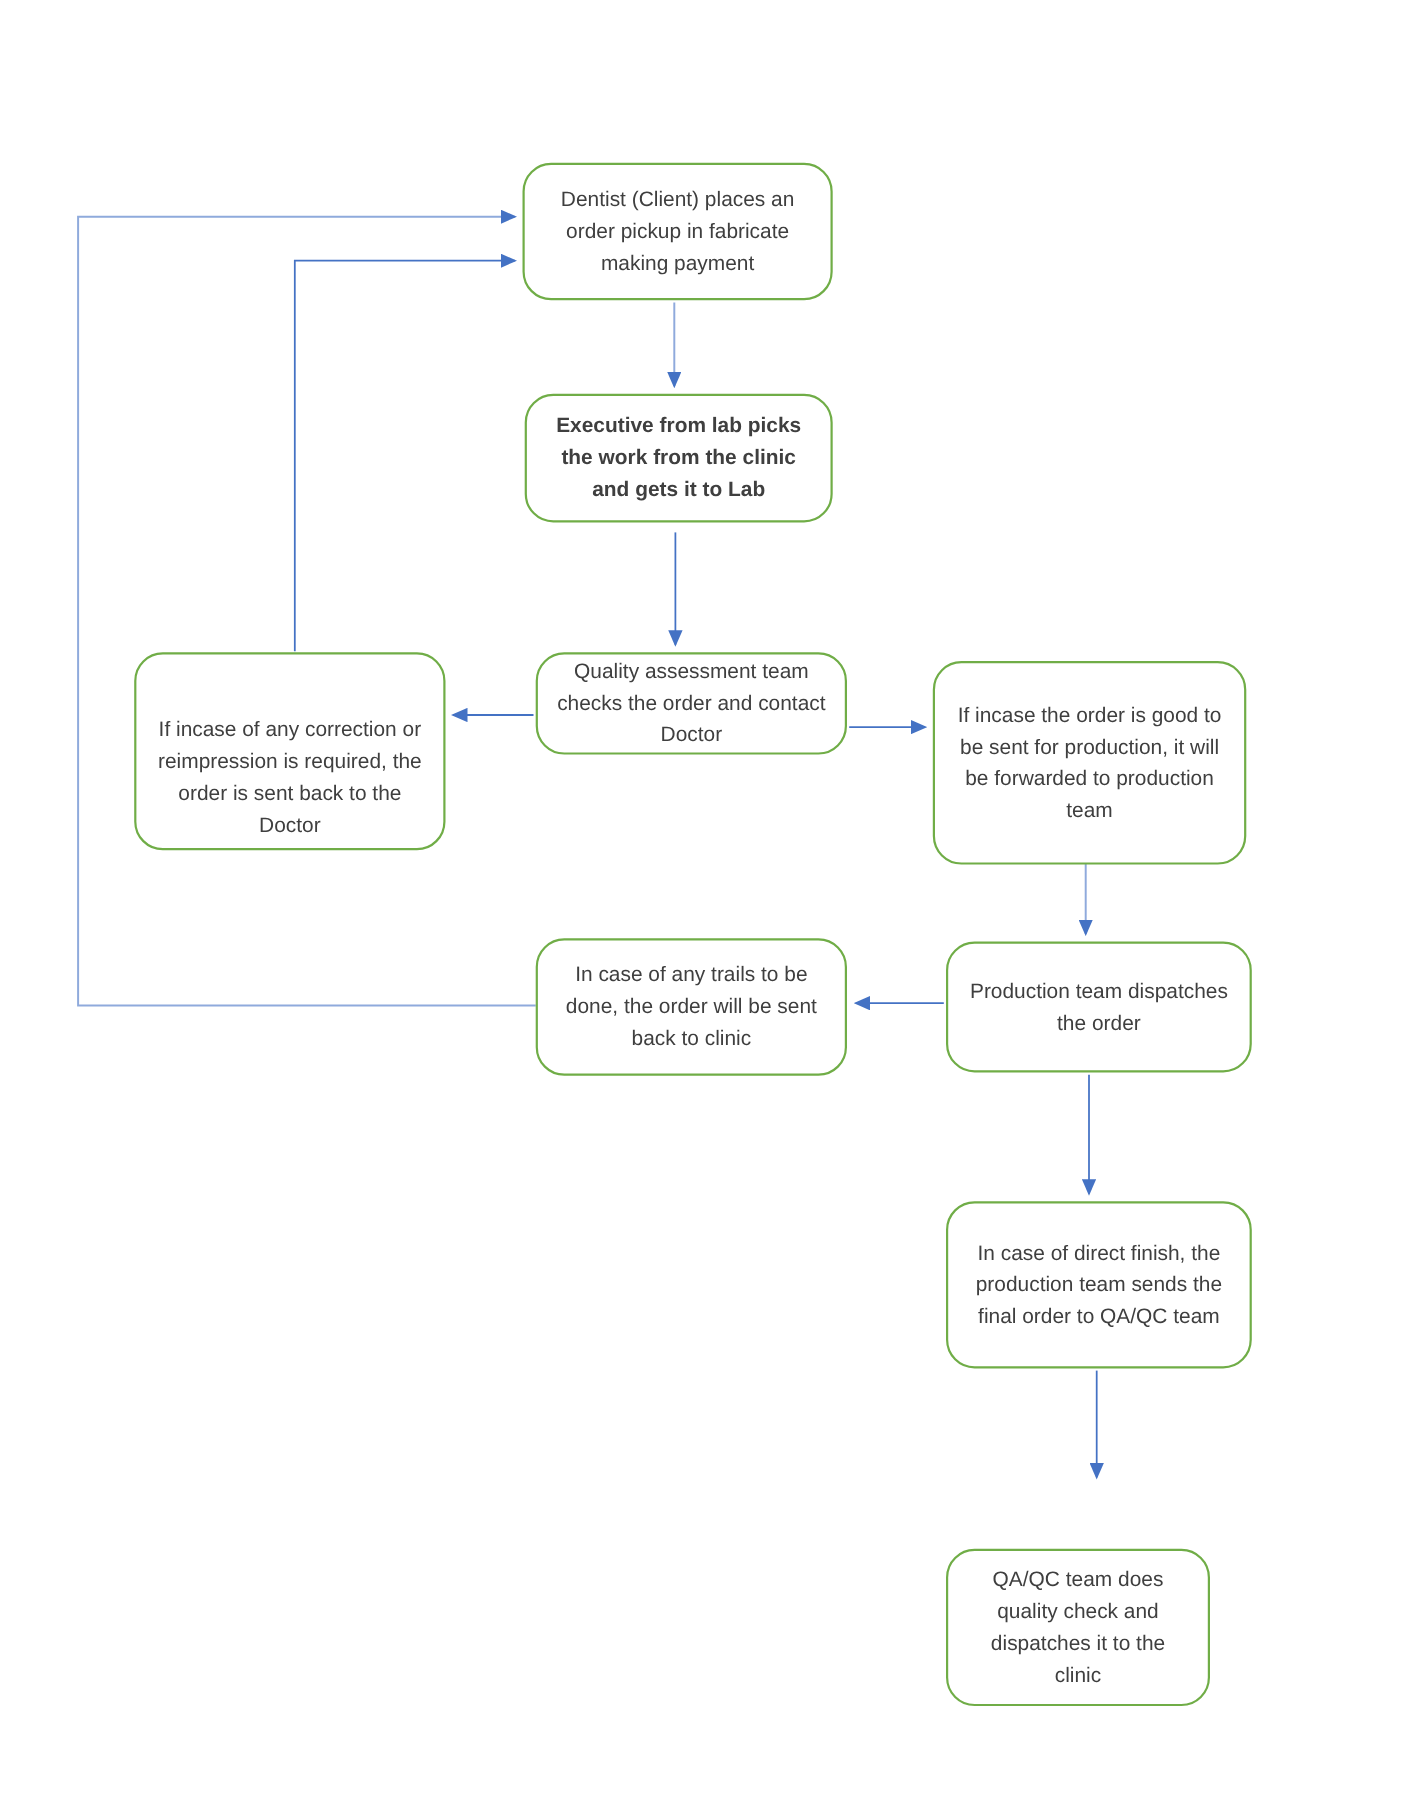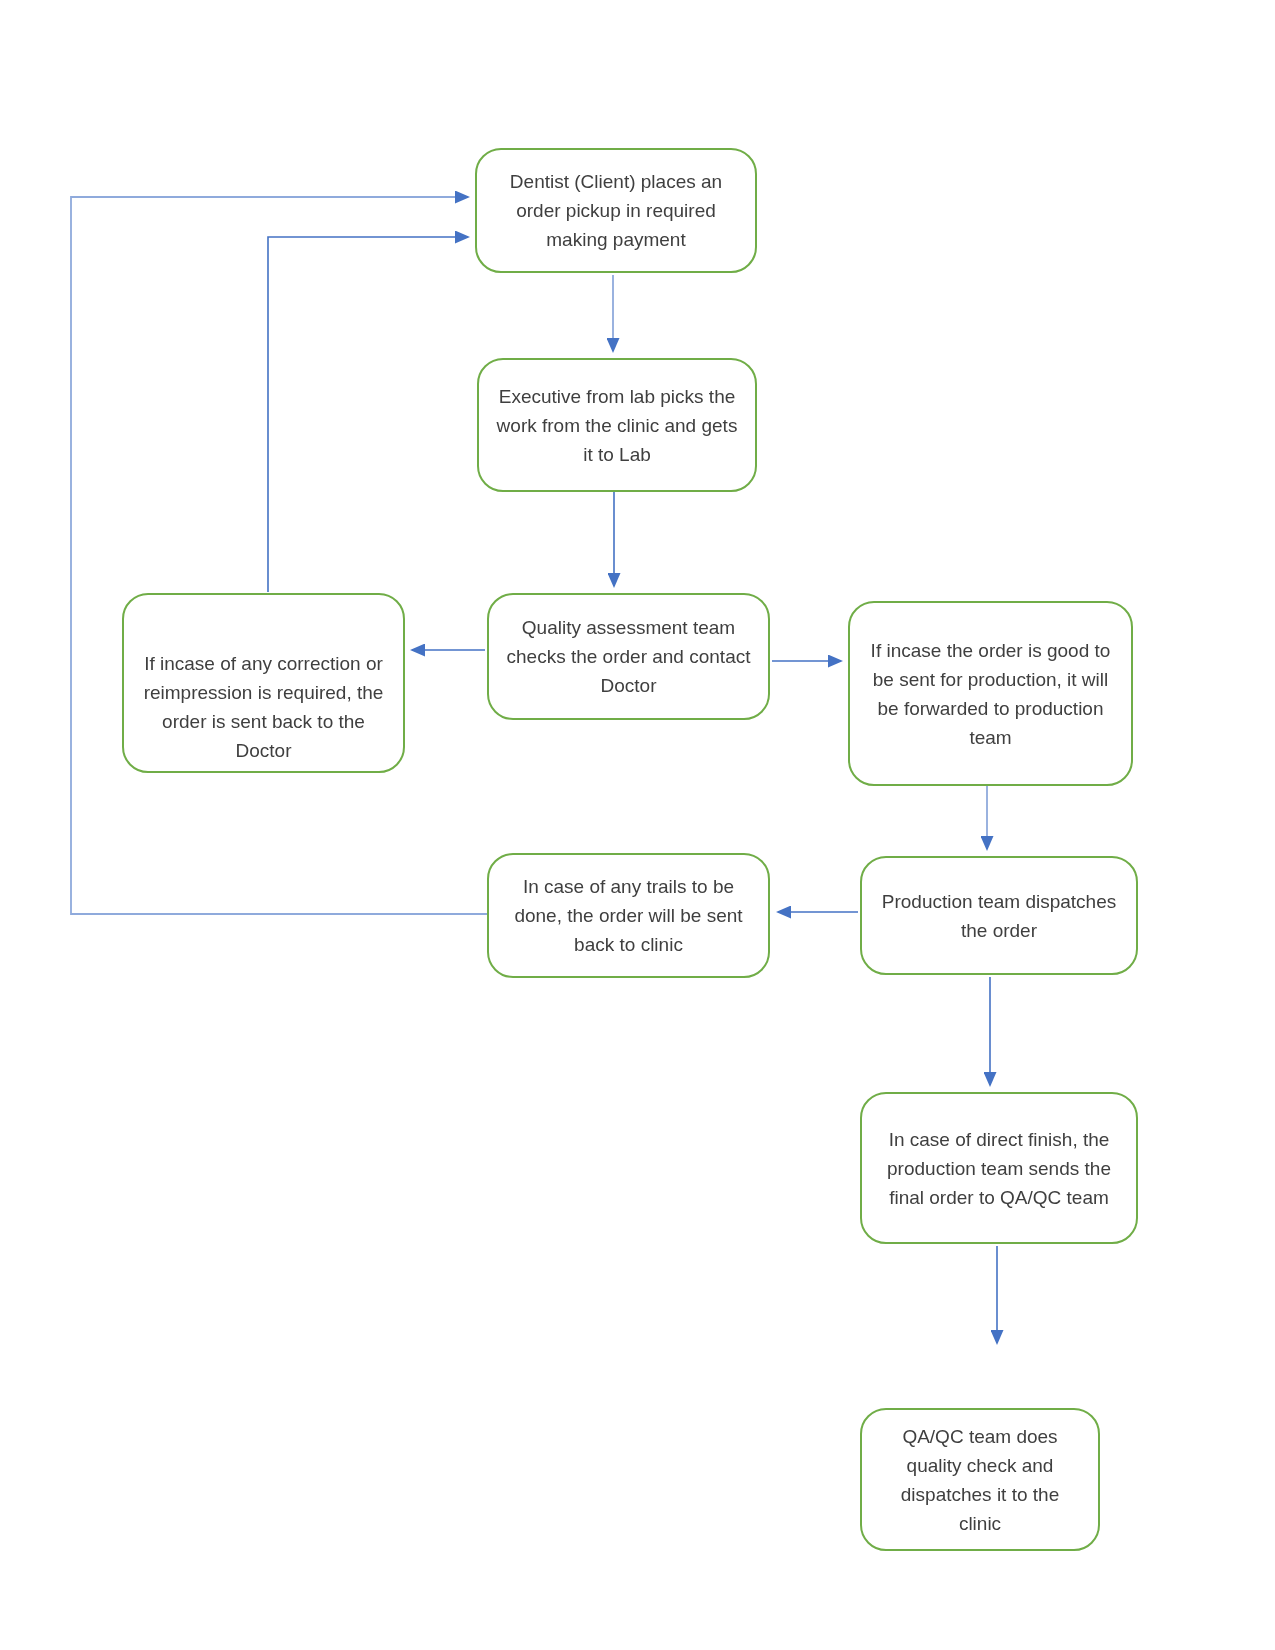--- a/index.html
+++ b/index.html
@@ -26,22 +26,22 @@
     display:flex;
     align-items:center;
     justify-content:center;
     text-align:center;
     color:var(--text-color);
     font-size:19px;
     line-height:29px;
     padding:6px 16px;
   }
   .n1{left:475px;top:148px;width:282px;height:125px;}
-  .n2{left:477px;top:358px;width:280px;height:134px;}
-  .n3{left:487px;top:593px;width:283px;height:127px;}
+  .n2{left:477px;top:358px;width:280px;height:117px;font-weight:bold;}
+  .n3{left:487px;top:593px;width:283px;height:93px;}
   .n4{left:122px;top:593px;width:283px;height:180px;align-items:flex-end;}
   .n5{left:848px;top:601px;width:285px;height:185px;}
   .n6{left:860px;top:856px;width:278px;height:119px;}
   .n7{left:487px;top:853px;width:283px;height:125px;}
   .n8{left:860px;top:1092px;width:278px;height:152px;}
   .n9{left:860px;top:1408px;width:240px;height:143px;}
   .connector-layer{position:absolute;left:0;top:0;width:1275px;height:1650px;pointer-events:none;}
   .arrow-blue{stroke:var(--arrow-blue);stroke-width:1.6;fill:none;}
   .arrow-light{stroke:var(--arrow-light);stroke-width:1.8;fill:none;}
   .head-blue{fill:var(--arrow-blue);}
@@ -77,21 +77,21 @@
     <line class="arrow-blue" x1="990" y1="977" x2="990" y2="1085" marker-end="url(#ah-blue)"></line>
 
     <line class="arrow-blue" x1="997" y1="1246" x2="997" y2="1343" marker-end="url(#ah-blue)"></line>
 
     <polyline class="arrow-light" points="487,914 71,914 71,197 468,197" marker-end="url(#ah-blue)"></polyline>
 
     <polyline class="arrow-blue" points="268,592 268,237 468,237" marker-end="url(#ah-blue)"></polyline>
   </svg>
 
   <div class="flow-node n1">
-    <span>Dentist (Client) places an order pickup in required making payment</span>
+    <span>Dentist (Client) places an order pickup in fabricate making payment</span>
   </div>
 
   <div class="flow-node n2">
     <span>Executive from lab picks the work from the clinic and gets it to Lab</span>
   </div>
 
   <div class="flow-node n3">
     <span>Quality assessment team checks the order and contact Doctor</span>
   </div>
 

